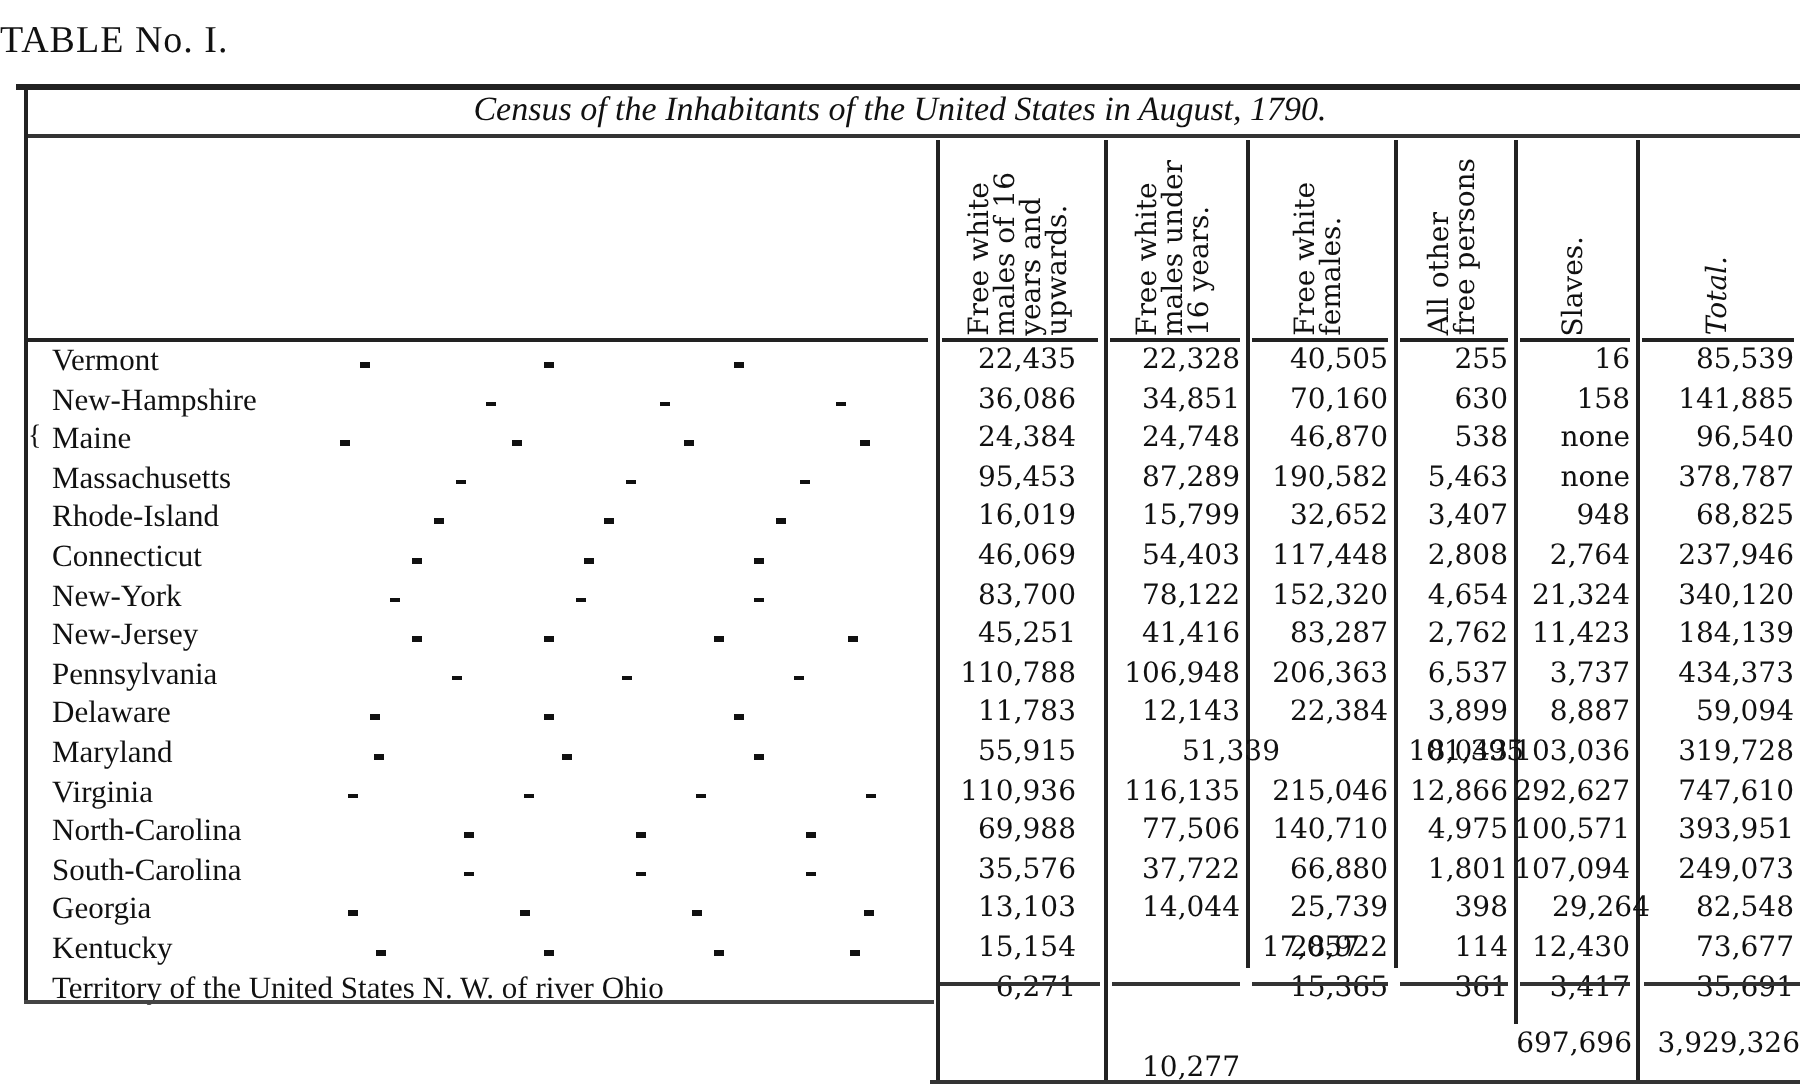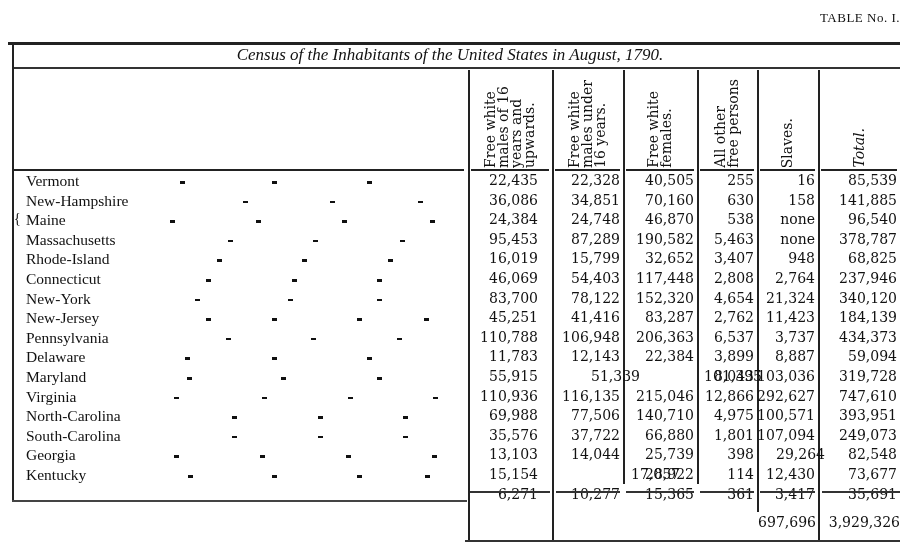--- a/index.html
+++ b/index.html
@@ -1,19 +1,19 @@
 <!DOCTYPE html>
 <html><head>
 <meta charset="utf-8">
 <style>
   html, body { margin:0; padding:0; background:#fff; }
   body { width:900px; height:543px; position:relative; overflow:hidden;
          font-family:"Liberation Serif","DejaVu Serif",serif; color:#111; }
-  .title { position:absolute; top:10px; left:0; width:900px; text-align:right;
-           font-size:13px; letter-spacing:0.5px; }
+  .title { position:absolute; top:10px; left:0; width:900px; text-align:left;
+           font-size:19px; letter-spacing:0.5px; }
   .topline { position:absolute; left:8px; right:0; top:42px; height:3px; background:#222; }
   .leftline { position:absolute; left:12px; top:43px; width:2px; height:458px; background:#222; }
   .subtitle { position:absolute; top:45px; left:0; width:900px; text-align:center;
               font-style:italic; font-size:17px; }
   .subline { position:absolute; left:14px; right:0; top:67px; height:2px; background:#333; }
   .vline { position:absolute; width:1.5px; background:#222; }
   .hdr { position:absolute; top:70px; height:98px; display:flex; align-items:flex-end; justify-content:center; }
   .hdr span { writing-mode:vertical-rl; transform:rotate(180deg); font-size:14px; line-height:13px;
               font-family:"DejaVu Serif",serif; white-space:pre-line; text-align:left; }
   .hdrline { position:absolute; top:169px; height:2px; background:#222; }
@@ -272,22 +272,23 @@
       <span class="dot" style="left: 357px;"></span>
       <span class="dot" style="left: 425px;"></span>
       <span class="num" style="left: 468px; width: 70px;">15,154</span>
       <span class="num" style="left: 580px; width: 68px; padding-left: 32px;">17,057</span>
       <span class="num" style="left: 623px; width: 71px;">28,922</span>
       <span class="num" style="left: 697px; width: 57px;">114</span>
       <span class="num" style="left: 757px; width: 58px;">12,430</span>
       <span class="num" style="left: 818px; width: 79px;">73,677</span>
     </div>
     <div class="row" style="top: 485.6px;">
+      <span class="name">Territory of the United States N. W. of river Ohio</span>
       <span class="num" style="left: 468px; width: 70px;">6,271</span>
-      <span class="num" style="left: 552px; width: 68px;">10,277</span>
+      <span class="num" style="left: 552px; width: 68px; margin-top: 40px;">10,277</span>
       <span class="num" style="left: 623px; width: 71px;">15,365</span>
       <span class="num" style="left: 697px; width: 57px;">361</span>
       <span class="num" style="left: 757px; width: 58px;">3,417</span>
       <span class="num" style="left: 818px; width: 79px;">35,691</span>
     </div>
     <div class="sumline" style="top: 491px; left: 470px; width: 80px;"></div>
     <div class="sumline" style="top: 491px; left: 556px; width: 64px;"></div>
     <div class="sumline" style="top: 491px; left: 626px; width: 68px;"></div>
     <div class="sumline" style="top: 491px; left: 700px; width: 54px;"></div>
     <div class="sumline" style="top: 491px; left: 760px; width: 55px;"></div>

